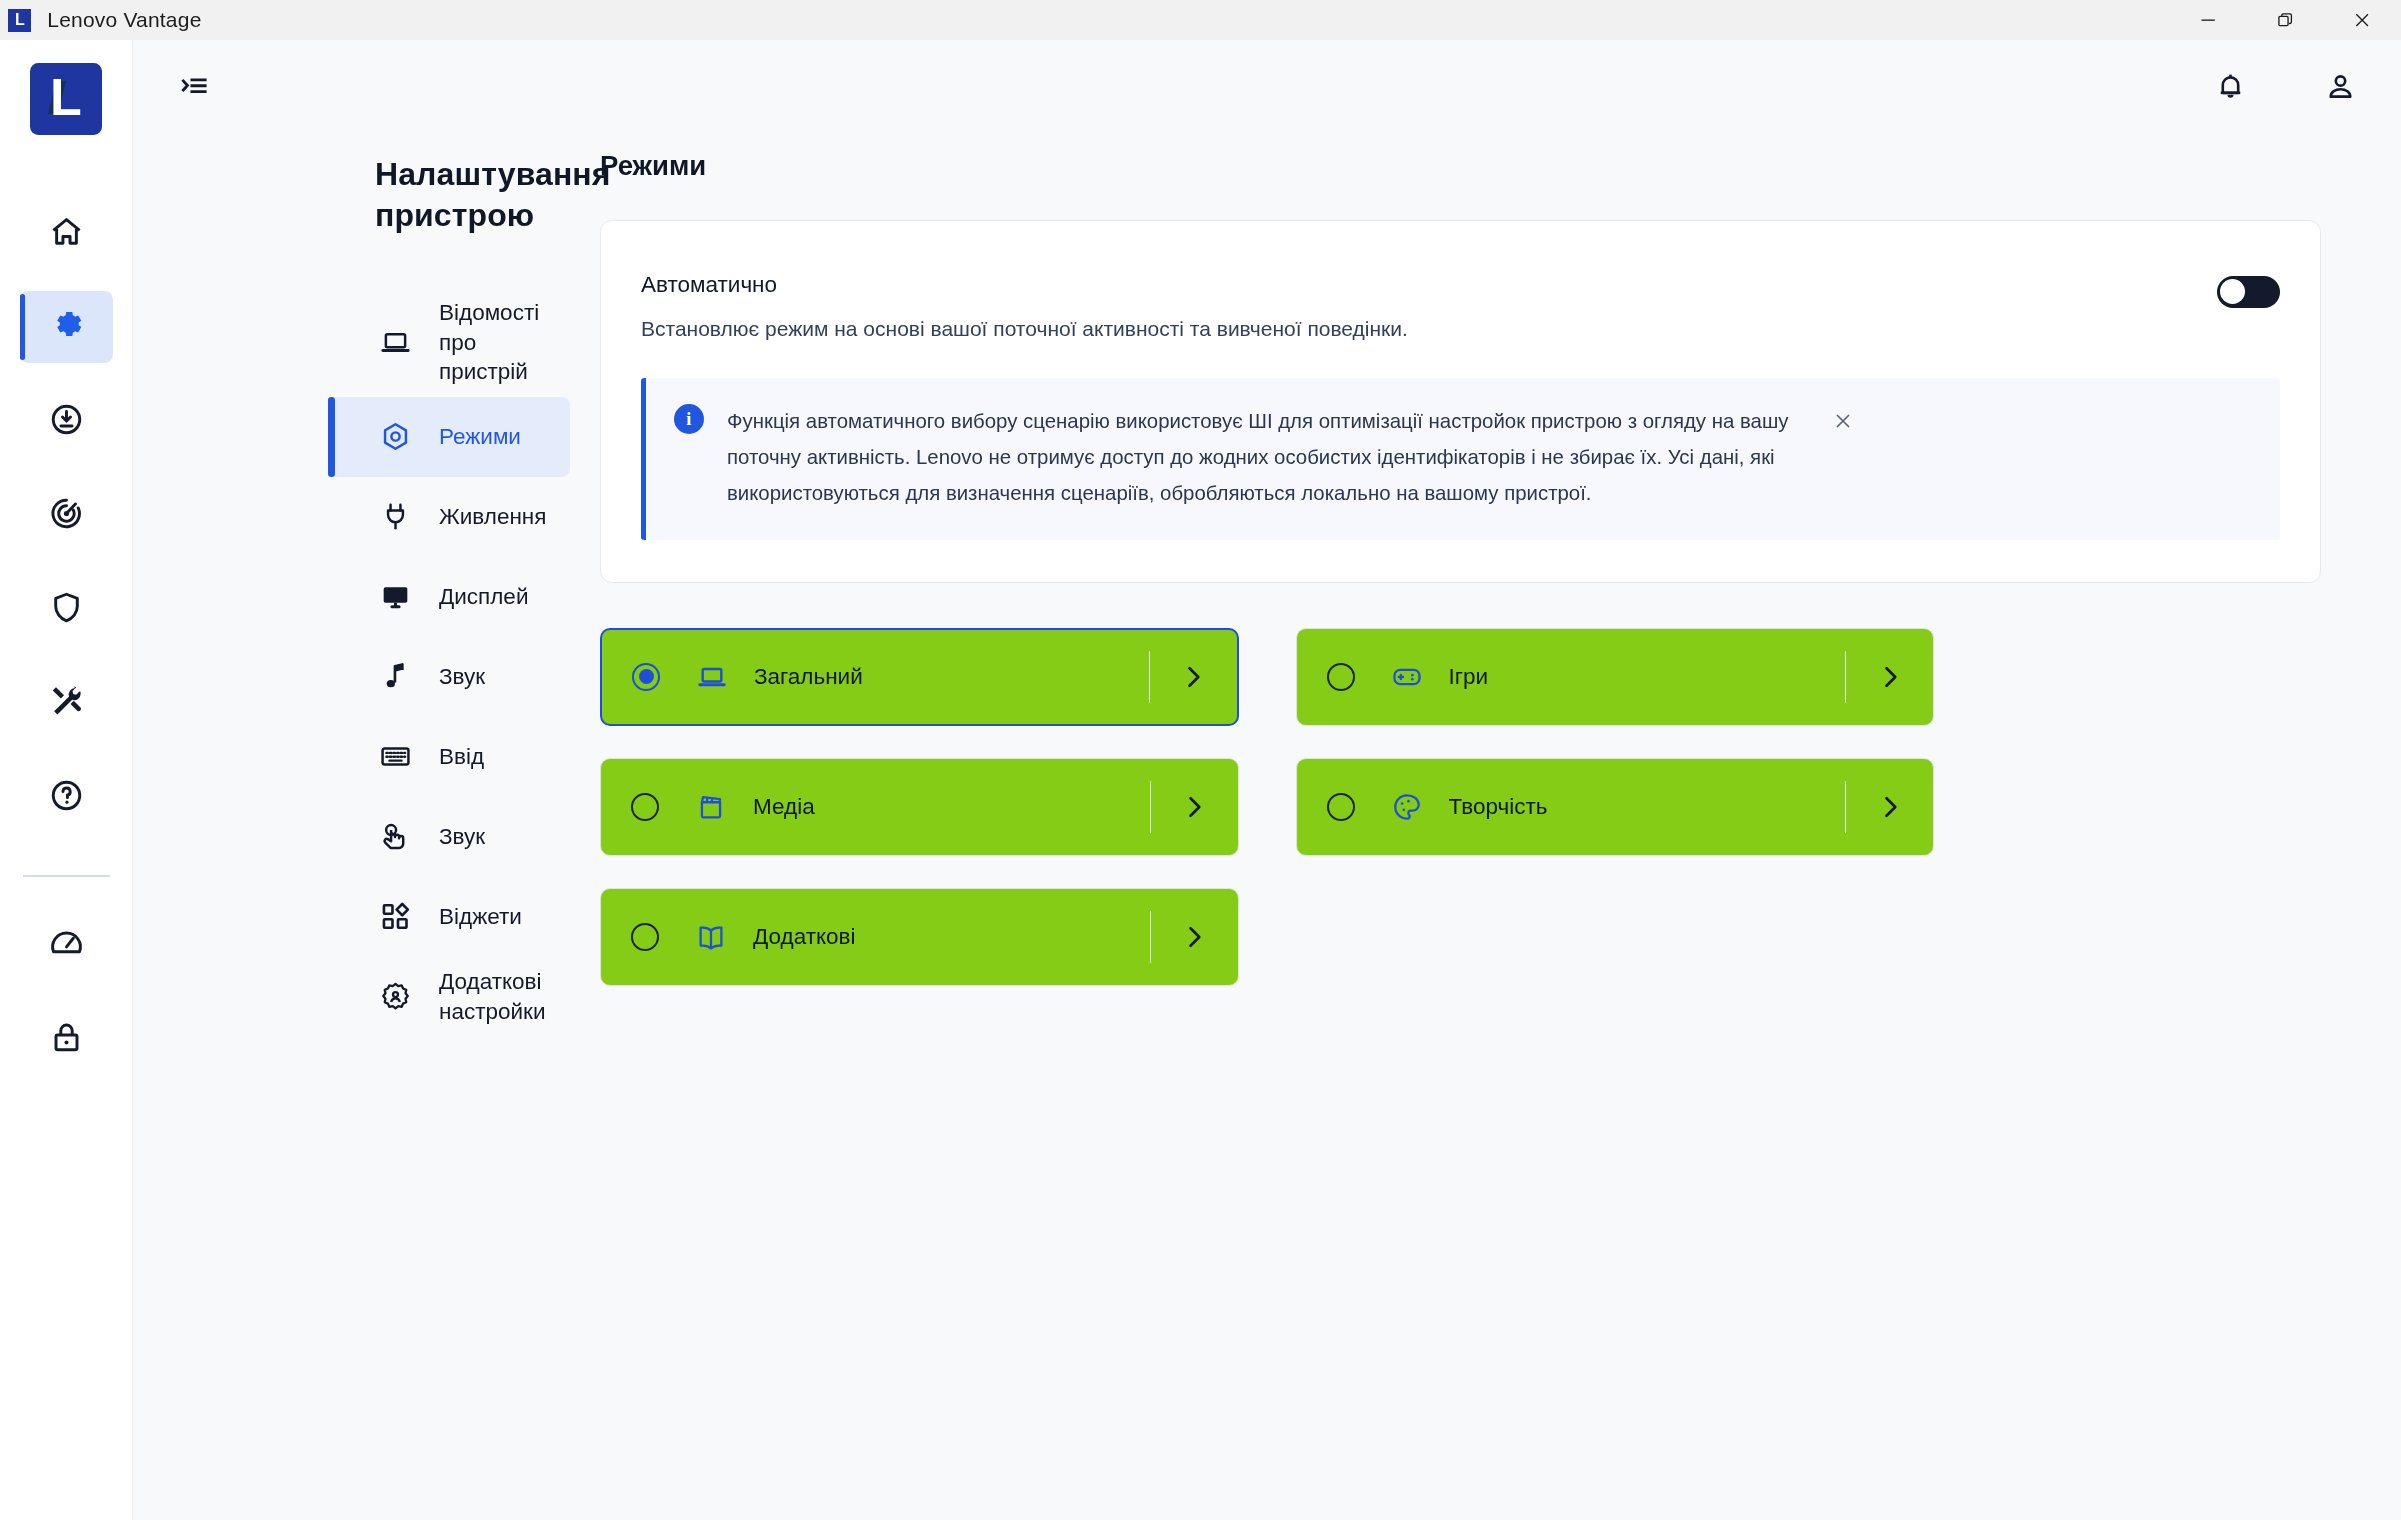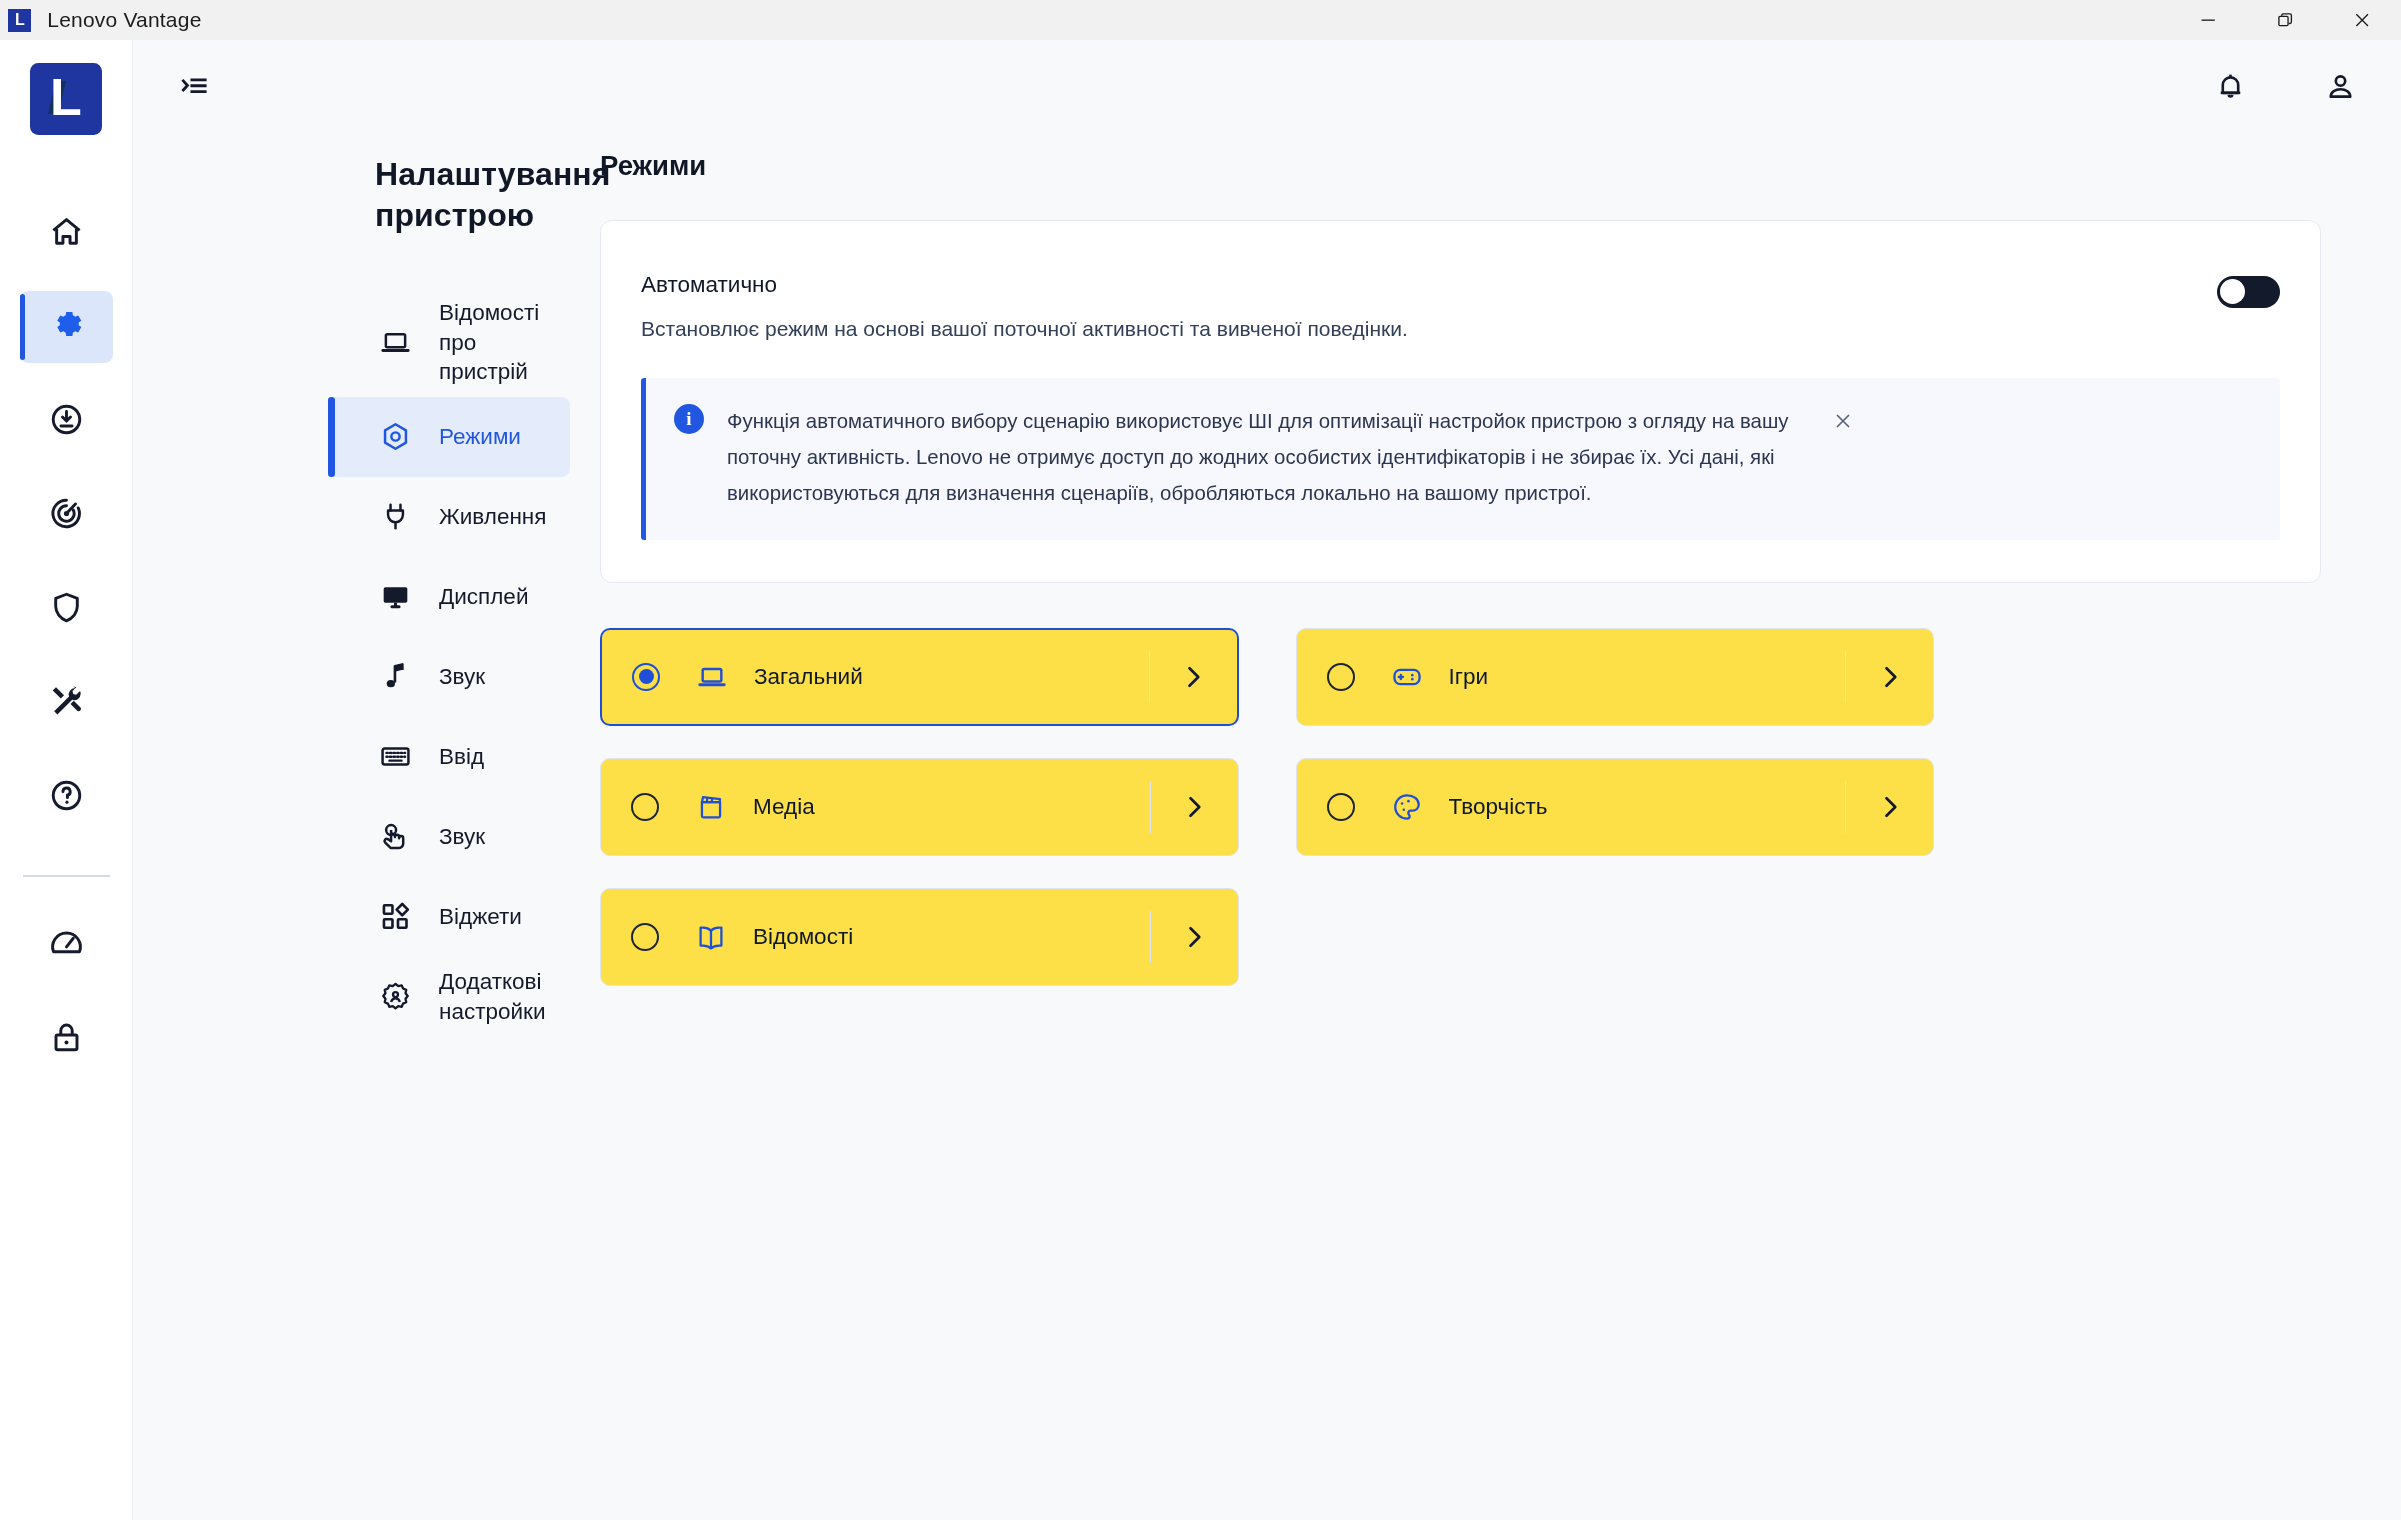--- a/index.html
+++ b/index.html
@@ -294,21 +294,21 @@
 
   
   .mode-grid {
     display: grid;
     grid-template-columns: 1fr 1fr;
     column-gap: 57px;
     row-gap: 32px;
     max-width: 1334px;
   }
   .mode-card {
-    background: #fde047;
+    background: #84cc16;
     border: 0.8px solid #dfe4ec;
     border-radius: 10px;
     height: 98px;
     display: flex;
     align-items: center;
     padding: 0 0 0 30px;
   }
   .mode-card.selected {
     border: 2.5px solid #1f4fd8;
   }
@@ -716,21 +716,21 @@
 
 
           <div class="mode-card">
             <div class="radio"></div>
             <div class="mode-ico">
               <svg width="32" height="32" viewBox="0 0 24 24" fill="none" stroke="currentColor" stroke-width="1.7" stroke-linejoin="round">
                 <path d="M12 7.2c-1.6-1.5-3.6-2.2-5.9-2.2H4.2v13.4h1.9c2.3 0 4.3.7 5.9 2.2 1.6-1.5 3.6-2.2 5.9-2.2h1.9V5h-1.9c-2.3 0-4.3.7-5.9 2.2z"></path>
                 <path d="M12 7.2v13.4"></path>
               </svg>
             </div>
-            <div class="mode-label">Відомості</div>
+            <div class="mode-label">Додаткові</div>
             <div class="mode-div"></div>
             <div class="mode-chev">
               <svg width="28" height="28" viewBox="0 0 24 24" fill="none" stroke="currentColor" stroke-width="2.3" stroke-linecap="round" stroke-linejoin="round">
                 <path d="M9 4.5 16.5 12 9 19.5"></path>
               </svg>
             </div>
           </div>
 
         </div>
       </div>

